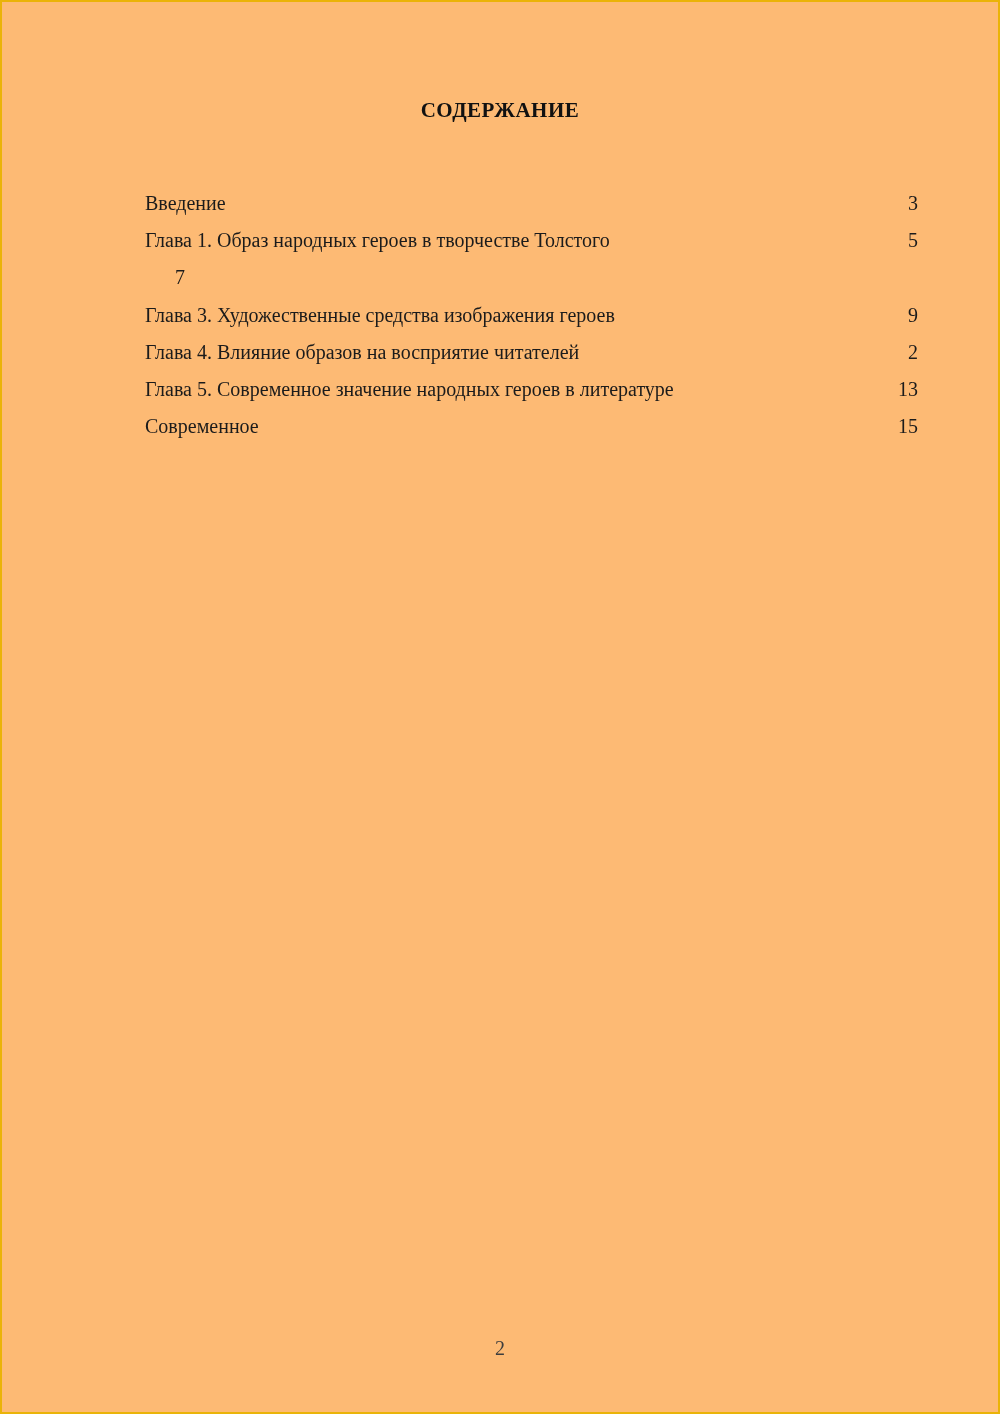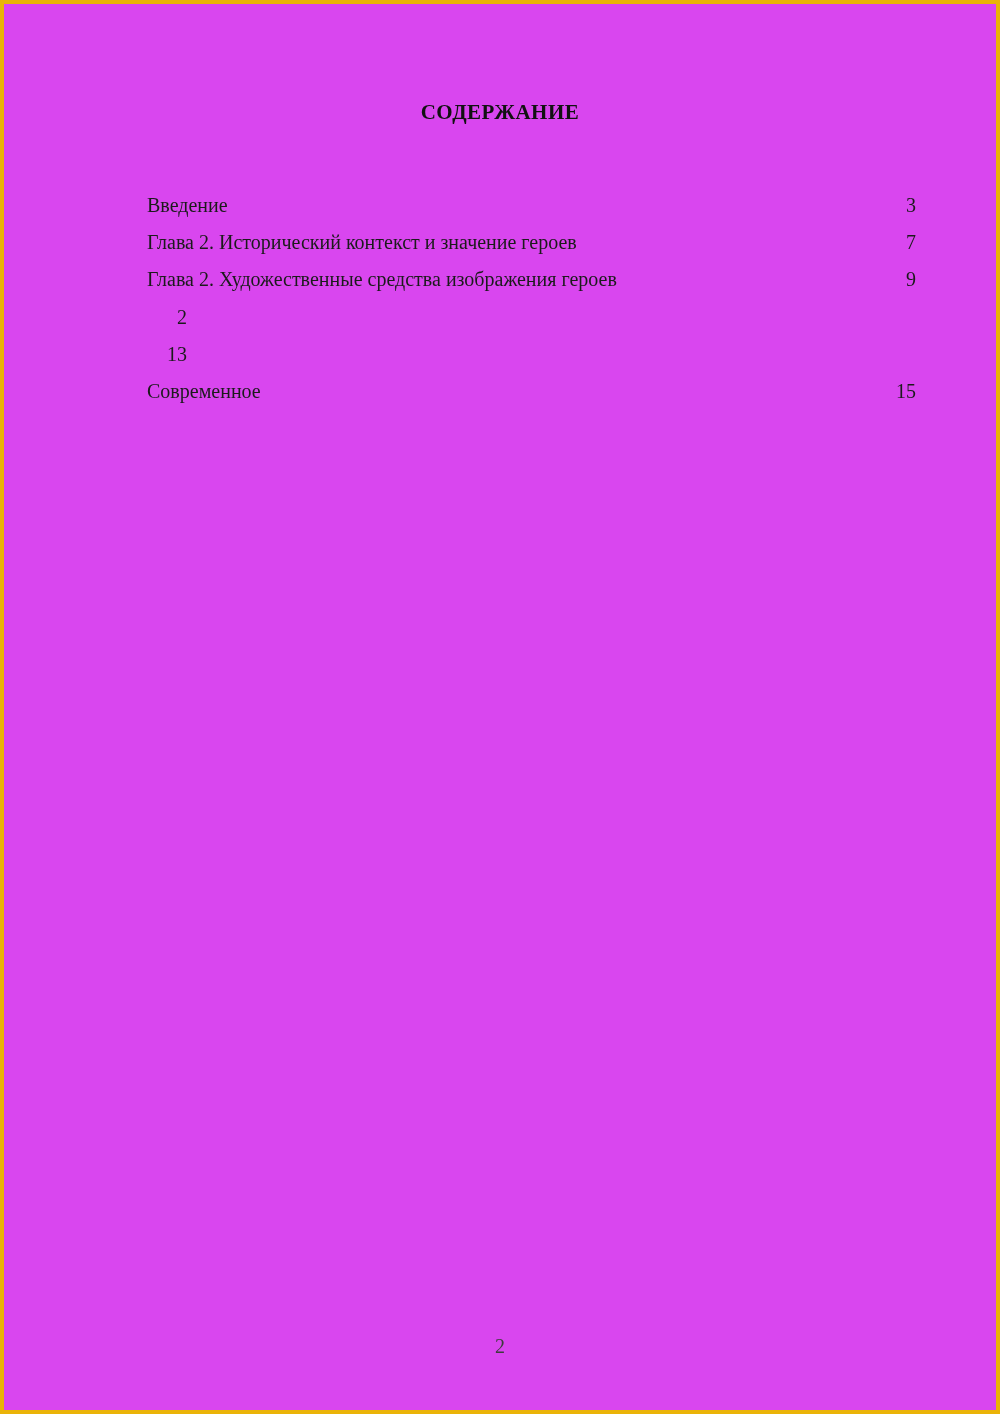--- a/index.html
+++ b/index.html
@@ -11,23 +11,23 @@
     width: 1000px;
     height: 1414px;
     position: relative;
     font-family: "Liberation Serif", "DejaVu Serif", serif;
     color: #1b1b1b;
     box-sizing: border-box;
   }
   .page {
     position: absolute;
     inset: 0;
-    border: 4px solid #eab308;
+    border: 2px solid #eab308;
     box-sizing: border-box;
-    background: #d946ef;
+    background: #fdba74;
   }
   .doc-title {
     text-align: center;
     font-weight: bold;
     font-size: 21px;
     letter-spacing: 0.5px;
     margin-top: 96px;
     margin-bottom: 0;
     color: #111111;
   }
@@ -67,31 +67,36 @@
 <div class="page">
 
   <h1 class="doc-title">СОДЕРЖАНИЕ</h1>
 
   <div class="toc-list">
       <div class="toc-row">
         <span class="toc-label">Введение</span>
         <span class="toc-page">3</span>
       </div>
       <div class="toc-row">
-        <span class="toc-label">Глава 2. Исторический контекст и значение героев</span>
+        <span class="toc-label">Глава 1. Образ народных героев в творчестве Толстого</span>
+        <span class="toc-page">5</span>
+      </div>
+      <div class="toc-row">
         <span class="toc-page">7</span>
       </div>
       <div class="toc-row">
-        <span class="toc-label">Глава 2. Художественные средства изображения героев</span>
+        <span class="toc-label">Глава 3. Художественные средства изображения героев</span>
         <span class="toc-page">9</span>
       </div>
       <div class="toc-row">
+        <span class="toc-label">Глава 4. Влияние образов на восприятие читателей</span>
         <span class="toc-page">2</span>
       </div>
       <div class="toc-row">
+        <span class="toc-label">Глава 5. Современное значение народных героев в литературе</span>
         <span class="toc-page">13</span>
       </div>
       <div class="toc-row">
         <span class="toc-label">Современное</span>
         <span class="toc-page">15</span>
       </div>
     </div>
 
   <div class="page-footer">2</div>
 

